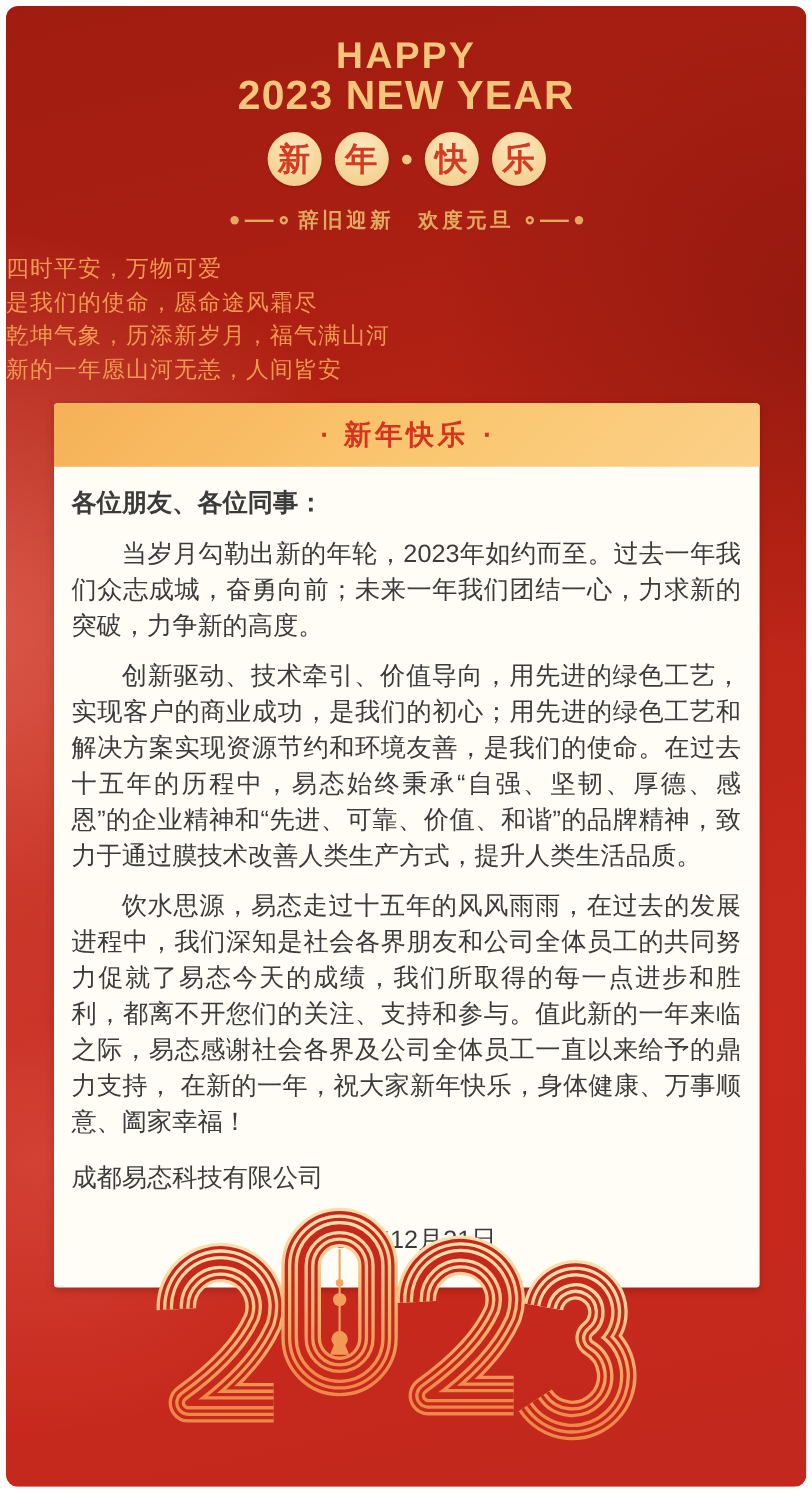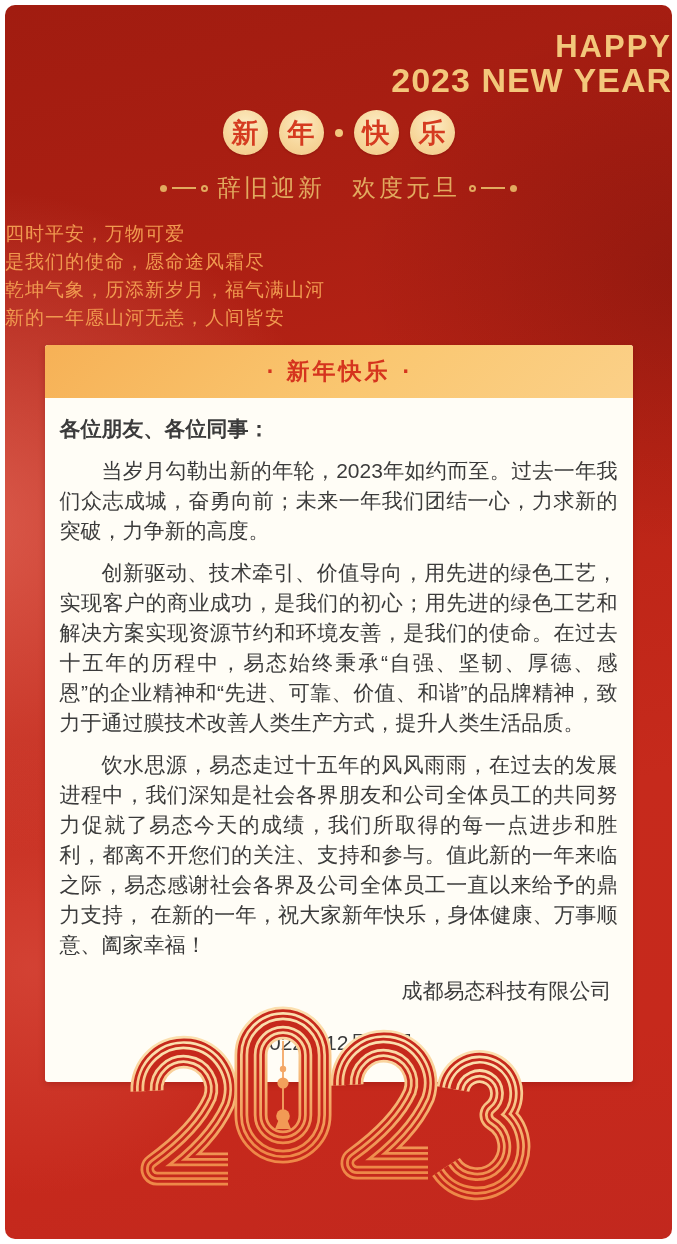--- a/index.html
+++ b/index.html
@@ -10,55 +10,55 @@
   }
   .canvas{
     position:relative;width:667px;height:1234px;margin:5px;border-radius:10px;overflow:hidden;
     background:
       radial-gradient(620px 540px at -6% 42%, rgba(248,136,120,0.55), rgba(248,136,120,0) 62%),
       radial-gradient(420px 380px at 4% 78%, rgba(240,120,105,0.30), rgba(240,120,105,0) 60%),
       radial-gradient(520px 420px at 104% 22%, rgba(70,5,2,0.28), rgba(70,5,2,0) 65%),
       linear-gradient(168deg,#a11c10 0%,#ab1f13 20%,#bb2416 42%,#c62a1c 66%,#c6291c 84%,#c2281e 100%);
   }
   
-  .top-title{padding-top:25px;text-align:right;color:#f3c77b;}
+  .top-title{padding-top:25px;text-align:center;color:#f3c77b;}
   .happy{font-size:31px;font-weight:800;letter-spacing:2px;line-height:33px;}
   .newyear{font-size:34px;font-weight:800;letter-spacing:1px;line-height:34px;}
   
   .medallions{margin-top:13px;display:flex;justify-content:center;align-items:center;gap:11px;}
   .med{
     width:45px;height:45px;border-radius:50%;
     background:radial-gradient(circle at 50% 32%,#fcecc4 0%,#f7d79c 55%,#f1c887 100%);
     display:flex;align-items:center;justify-content:center;
     color:#d53b20;font-size:27px;font-weight:700;
     box-shadow:0 1px 2px rgba(100,10,0,.35);
   }
   .sep-dot{width:8px;height:8px;border-radius:50%;background:#f2c77e;}
   
   .divider{margin-top:17px;display:flex;justify-content:center;align-items:center;gap:9px;color:#e2aa5f;}
-  .divider .txt{font-size:24px;font-weight:400;letter-spacing:3px;}
+  .divider .txt{font-size:17px;font-weight:700;letter-spacing:3px;}
   .orn{display:flex;align-items:center;gap:5px;}
   .orn .dot{width:7px;height:7px;border-radius:50%;background:#e2aa5f;}
   .orn .bar{width:24px;height:2px;background:#e2aa5f;}
   .orn .ring{width:7px;height:7px;border-radius:50%;border:2px solid #e2aa5f;box-sizing:border-box;}
   
   .poem{margin-top:16px;text-align:left;color:#f0994f;font-size:19px;line-height:28px;letter-spacing:1px;}
   
   .card{width:588px;margin:13px auto 0;background:#fffdf6;border-radius:3px;box-shadow:0 2px 6px rgba(90,5,0,.25);}
   .card-header{
     height:53px;border-radius:3px 3px 0 0;
     background:linear-gradient(135deg,#f6b156 0%,#fac771 55%,#fbd088 100%);
     display:flex;align-items:center;justify-content:center;gap:12px;
     color:#d5341e;font-size:23px;font-weight:800;letter-spacing:3px;
   }
   .hd-dot{font-weight:800;letter-spacing:0;}
   .card-body{padding:16px 15px 20px;color:#3b3b3b;font-size:21px;line-height:30px;text-align:justify;}
   .greeting{font-weight:700;margin:0 0 12px;}
   .card-body p.para{margin:0 0 12px;text-indent:2em;}
-  .signature{text-align:right;margin:16px 6px 16px 0;}
+  .signature{margin:16px 6px 16px 0;}
   .date{text-align:center;margin:22px 6px 4px 0;}
   
   .year-wrap{position:absolute;left:0;right:0;top:998px;display:flex;justify-content:center;}
 </style>
 </head>
 <body>
 
 <div class="canvas">
 
   <div class="top-title">

